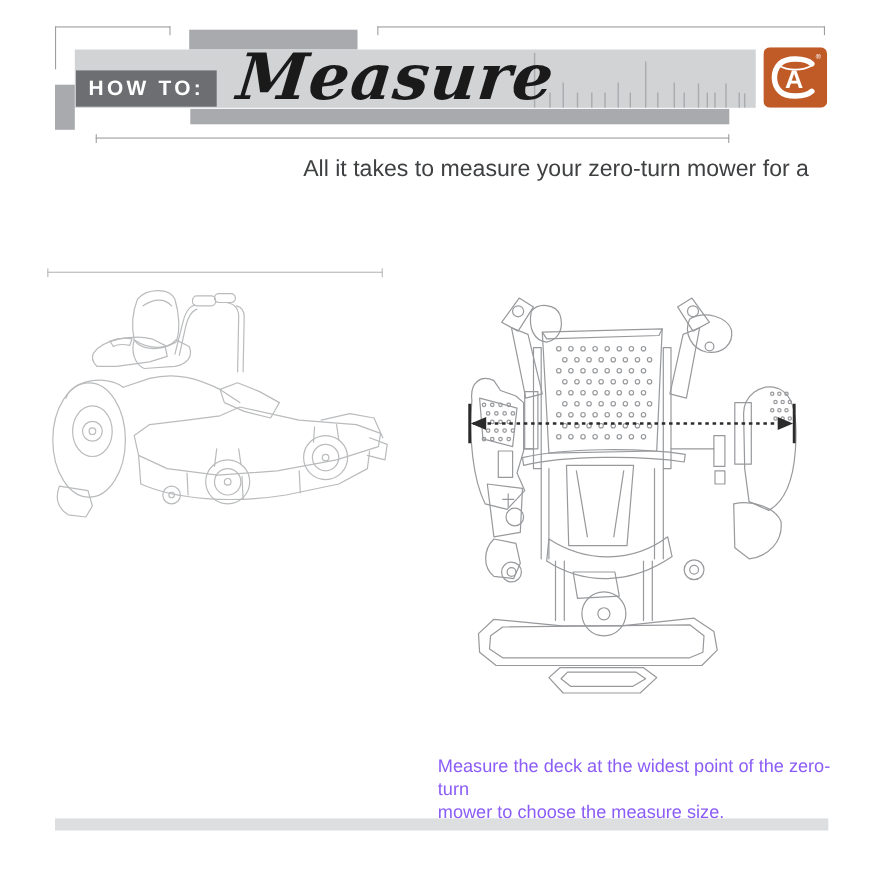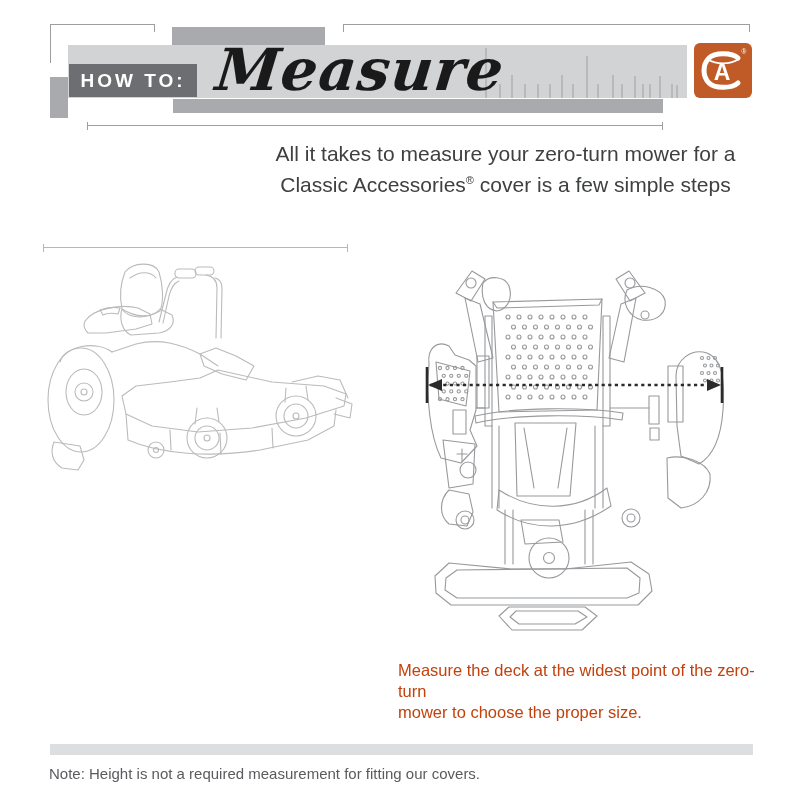--- a/index.html
+++ b/index.html
@@ -18,22 +18,22 @@
   .measure-title{position:absolute;left:216px;top:40px;font-family:"DejaVu Serif",serif;
          font-style:italic;font-weight:bold;font-size:58px;line-height:60px;color:#1a1a1a;
          transform:skewX(-6deg);letter-spacing:1px;}
   .intro{position:absolute;left:223px;top:140px;width:565px;text-align:center;
          font-size:21px;line-height:27px;color:#3f4042;}
   .intro sup{font-size:11px;}
   .section-label{position:absolute;left:40px;top:218px;width:310px;text-align:center;
          font-weight:bold;font-size:18.5px;letter-spacing:1.5px;color:#232021;}
   .label-line{position:absolute;left:43px;top:247px;width:305px;height:1px;background:#b5b7b9;}
   .label-tick{position:absolute;top:244px;width:1px;height:8px;background:#b5b7b9;}
-  .caption{position:absolute;left:398px;top:660px;width:385px;font-size:16.5px;
-         line-height:21px;color:#c2410c;}
+  .caption{position:absolute;left:398px;top:687px;width:385px;font-size:16.5px;
+         line-height:21px;color:#8b5cf6;}
   .footer-bar{position:absolute;left:50px;top:744px;width:703px;height:11px;background:#dcdee0;}
   .note{position:absolute;left:49px;top:765px;font-size:15px;color:#5a5b5e;}
   svg{display:block;}
 </style>
 </head>
 <body>
 
 <div class="canvas">
 
   <div>
@@ -87,21 +87,20 @@
       <rect width="58" height="55" rx="6" fill="#c05b28"></rect>
       <path d="M44,15 C38,9.5 21,9 15,15 C11,19 10,23 10,27.5 C10,32 11,36 15,40 C21,46 38,45.5 44,40" stroke="#ffffff" stroke-width="5" fill="none" stroke-linecap="round"></path>
       <path d="M14,16.5 C22,21.5 36,21.5 44,16.5" stroke="#ffffff" stroke-width="1.6" fill="none"></path>
       <text x="28" y="37" font-size="23" font-weight="bold" fill="#ffffff" text-anchor="middle" font-family="Liberation Sans, sans-serif">A</text>
       <text x="50" y="11" font-size="6.5" fill="#ffffff" text-anchor="middle" font-family="Liberation Sans, sans-serif">®</text>
     </svg>
   </div>
 
   <div class="intro">
     <div>All it takes to measure your zero-turn mower for a</div>
-    <div><span>Classic Accessories</span><sup>®</sup><span> cover is a few simple steps</span></div>
   </div>
 
   <div class="label-line"></div>
   <div class="label-tick" style="left:43px;"></div>
   <div class="label-tick" style="left:347px;"></div>
 
   <svg class="abs" style="left:40px;top:258px;" width="320" height="235" viewBox="0 0 320 235">
     <g stroke="#b9bbbd" fill="none" stroke-width="1.1" stroke-linejoin="round" stroke-linecap="round">
 
       <ellipse cx="41" cy="142" rx="33" ry="52"></ellipse>
@@ -323,19 +322,18 @@
       <line x1="14" y1="109" x2="14" y2="145" stroke="#2b2b2b" stroke-width="2.6"></line>
       <line x1="309" y1="109" x2="309" y2="145" stroke="#2b2b2b" stroke-width="2.6"></line>
       <line x1="17" y1="127" x2="306" y2="127" stroke="#2b2b2b" stroke-width="2.4" stroke-dasharray="3.2 3.4"></line>
       <polygon points="15,127 29,121 29,133" fill="#2b2b2b"></polygon>
       <polygon points="308,127 294,121 294,133" fill="#2b2b2b"></polygon>
     </g>
   </svg>
 
   <div class="caption">
     <div>Measure the deck at the widest point of the zero-turn</div>
-    <div>mower to choose the proper size.</div>
+    <div>mower to choose the measure size.</div>
   </div>
 
   <div class="footer-bar"></div>
-  <div class="note">Note: Height is not a required measurement for fitting our covers.</div>
 
 </div>
 
 </body></html>

